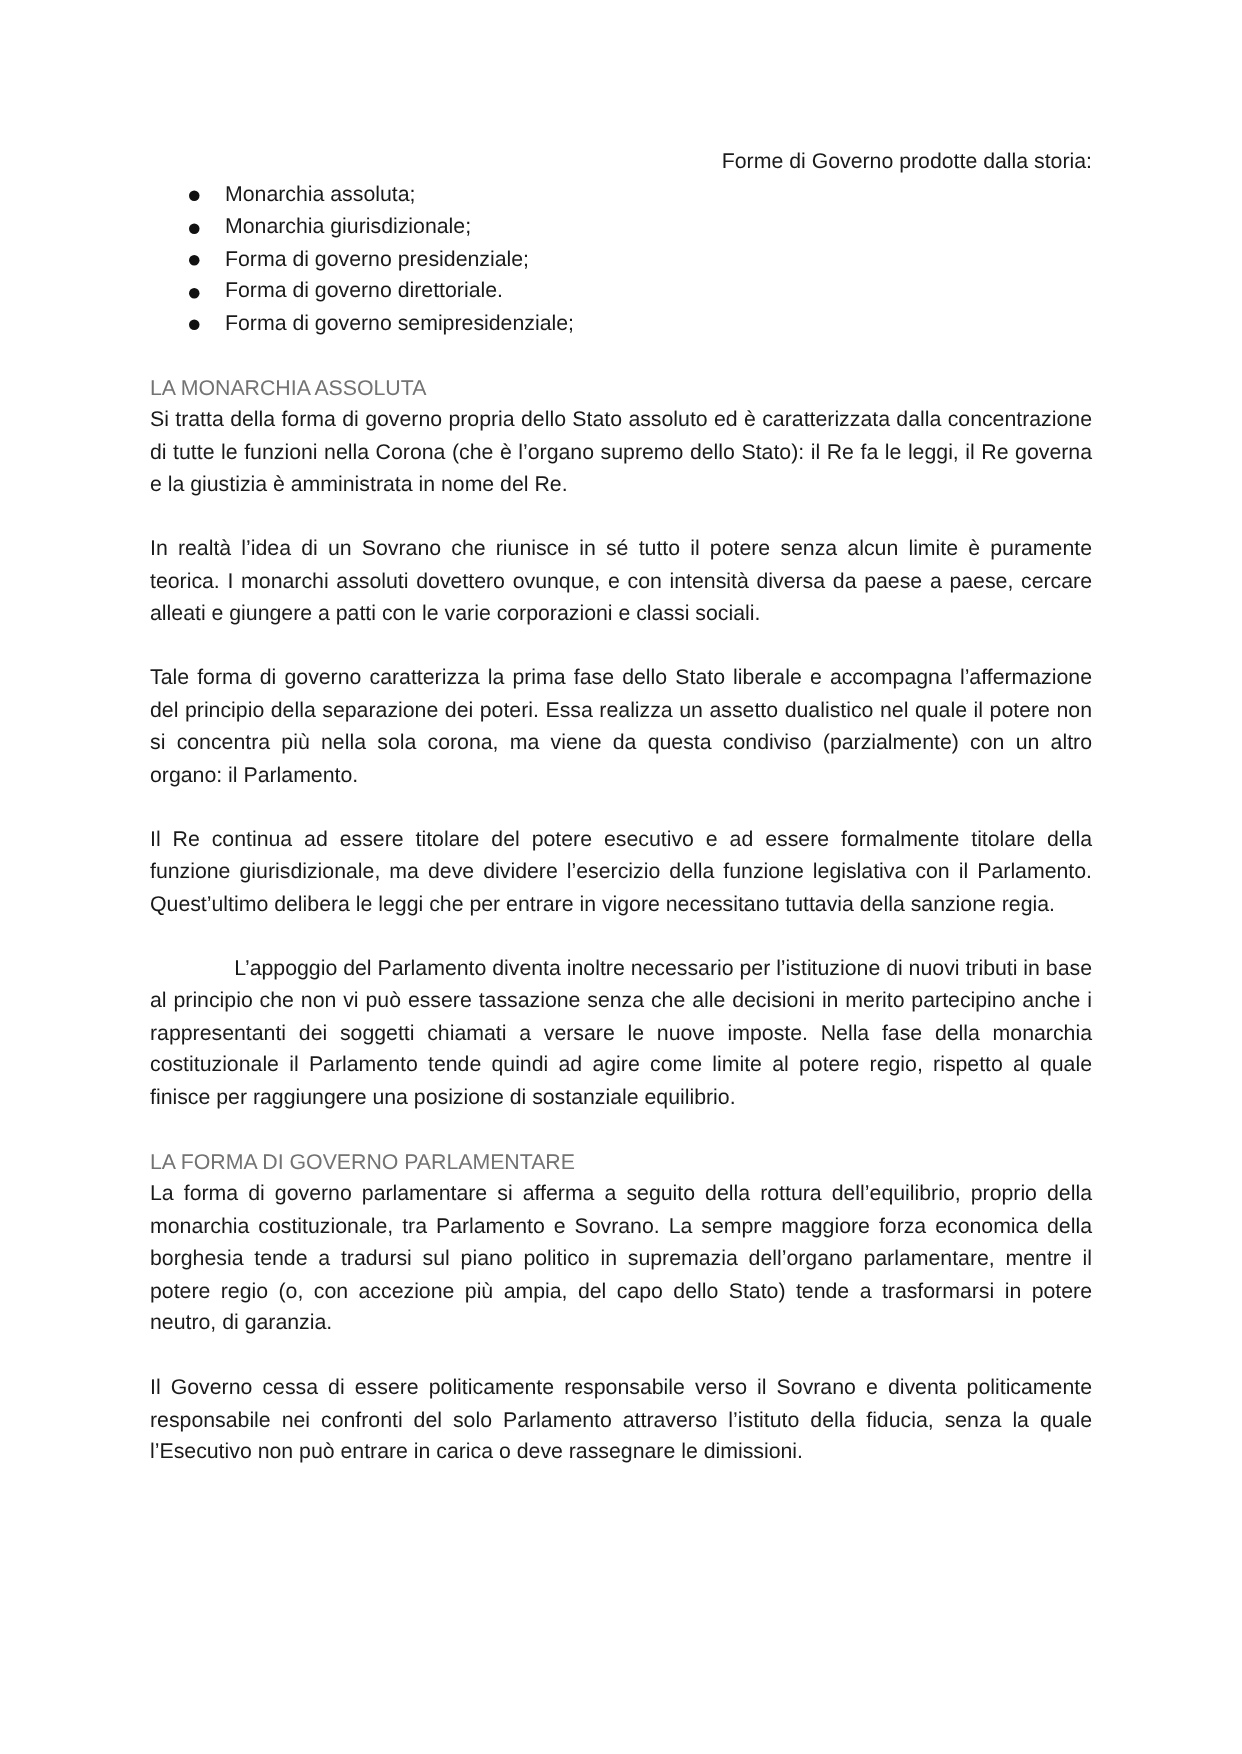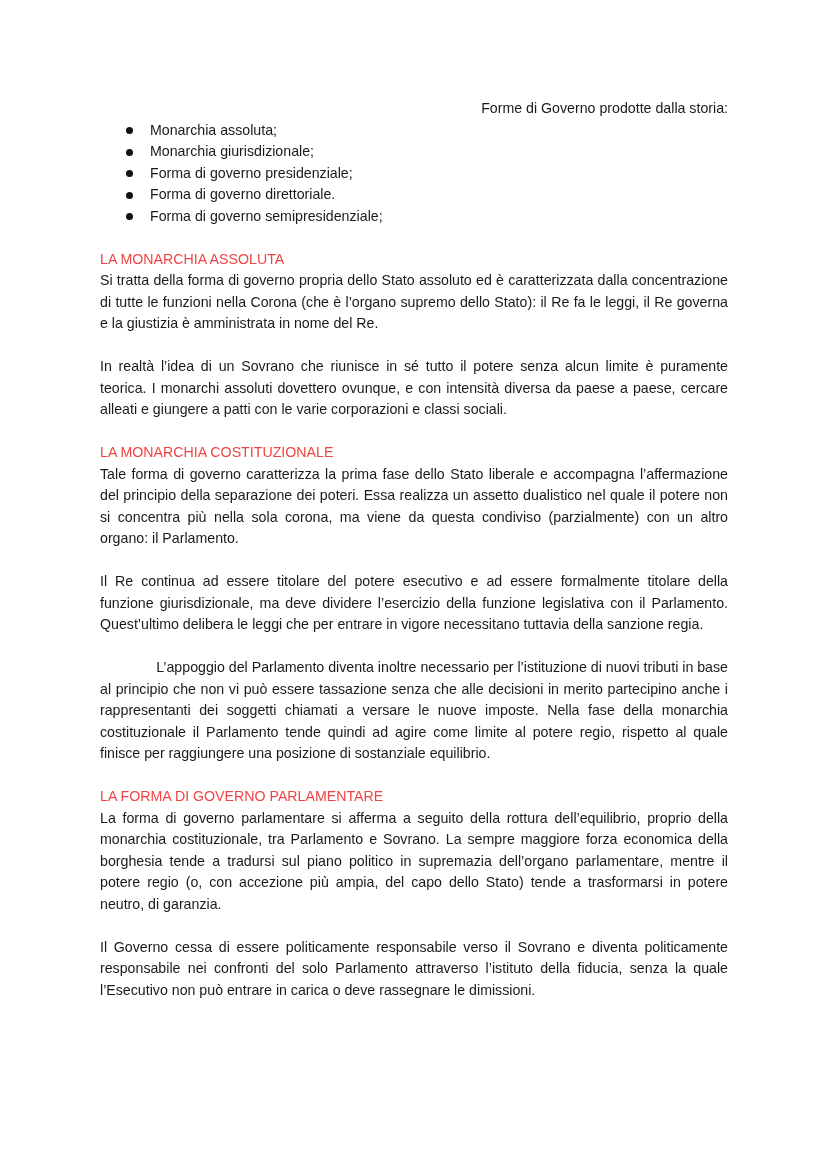--- a/index.html
+++ b/index.html
@@ -39,21 +39,21 @@
   ul.forms li .bullet {
     position: absolute;
     left: 26px;
     top: 7.5px;
     width: 7px;
     height: 7px;
     border-radius: 50%;
     background: #111;
   }
   .heading {
-    color: #ef4444;
+    color: #737373;
     margin: 0;
   }
   .section {
     margin-top: 21.5px;
   }
   p {
     margin: 0;
     text-align: right;
   }
   p.just {
@@ -79,21 +79,20 @@
   </ul>
 
   <div class="section">
     <h2 class="heading" style="font-size:inherit;font-weight:normal;">LA MONARCHIA ASSOLUTA</h2>
     <p class="just">Si tratta della forma di governo propria dello Stato assoluto ed è caratterizzata dalla concentrazione di tutte le funzioni nella Corona (che è l’organo supremo dello Stato): il Re fa le leggi, il Re governa e la giustizia è amministrata in nome del Re.</p>
     <div class="gap"></div>
     <p class="just">In realtà l’idea di un Sovrano che riunisce in sé tutto il potere senza alcun limite è puramente teorica. I monarchi assoluti dovettero ovunque, e con intensità diversa da paese a paese, cercare alleati e giungere a patti con le varie corporazioni e classi sociali.</p>
   </div>
 
   <div class="section">
-    <h2 class="heading" style="font-size:inherit;font-weight:normal;">LA MONARCHIA COSTITUZIONALE</h2>
     <p class="just">Tale forma di governo caratterizza la prima fase dello Stato liberale e accompagna l’affermazione del principio della separazione dei poteri. Essa realizza un assetto dualistico nel quale il potere non si concentra più nella sola corona, ma viene da questa condiviso (parzialmente) con un altro organo: il Parlamento.</p>
     <div class="gap"></div>
     <p class="just">Il Re continua ad essere titolare del potere esecutivo e ad essere formalmente titolare della funzione giurisdizionale, ma deve dividere l’esercizio della funzione legislativa con il Parlamento. Quest’ultimo delibera le leggi che per entrare in vigore necessitano tuttavia della sanzione regia.</p>
     <div class="gap"></div>
     <p>L’appoggio del Parlamento diventa inoltre necessario per l’istituzione di nuovi tributi in base</p>
     <p class="just">al principio che non vi può essere tassazione senza che alle decisioni in merito partecipino anche i rappresentanti dei soggetti chiamati a versare le nuove imposte. Nella fase della monarchia costituzionale il Parlamento tende quindi ad agire come limite al potere regio, rispetto al quale finisce per raggiungere una posizione di sostanziale equilibrio.</p>
   </div>
 
   <div class="section">
     <h2 class="heading" style="font-size:inherit;font-weight:normal;">LA FORMA DI GOVERNO PARLAMENTARE</h2>

